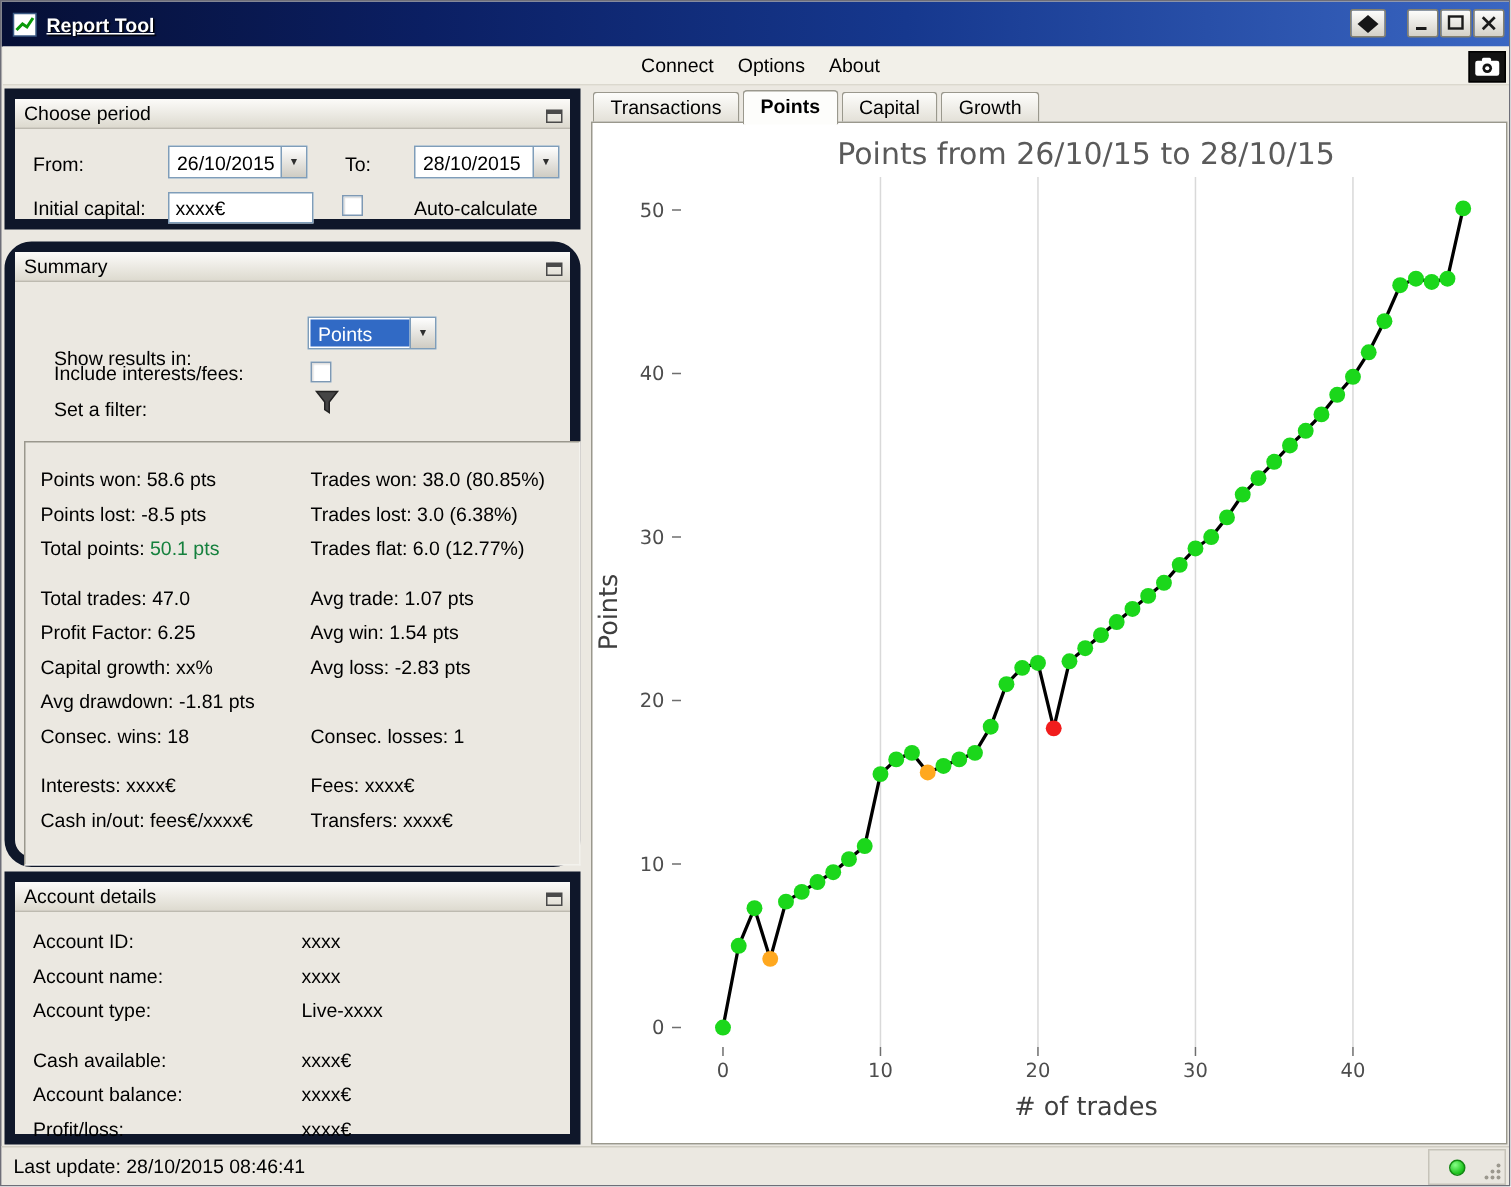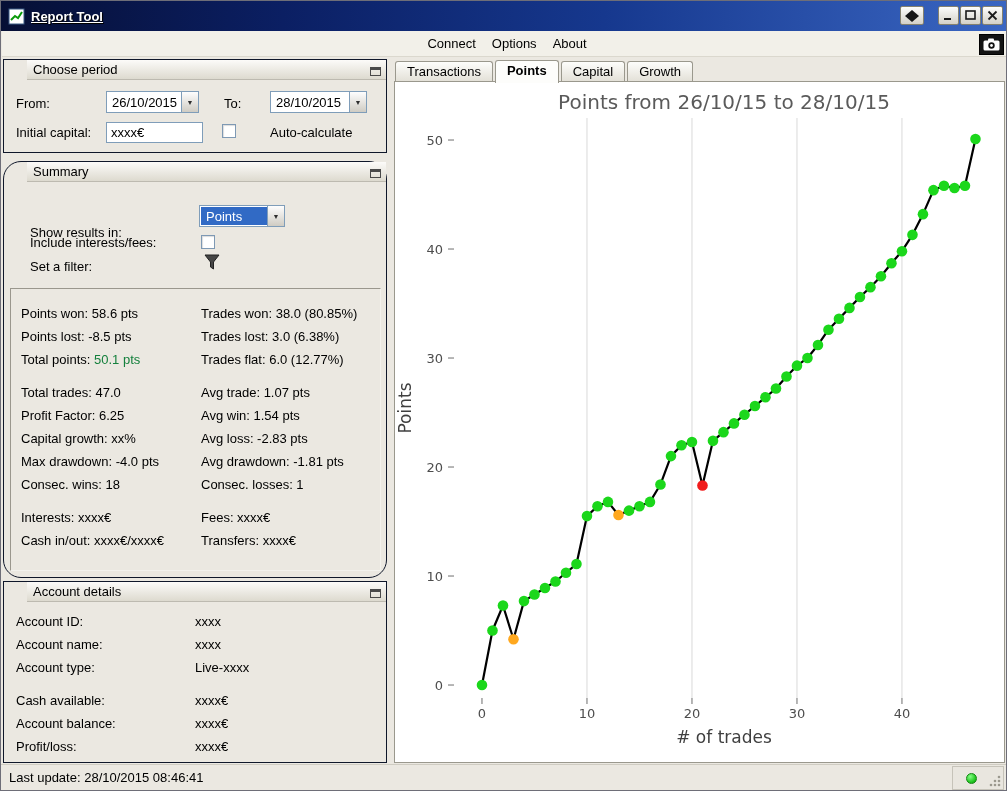--- a/index.html
+++ b/index.html
@@ -19,21 +19,21 @@
   .btn-min { left:937px; } .btn-max { left:959px; } .btn-close { left:981px; }
   .camera-btn { position:absolute; left:978px; top:33px; width:25px; height:21px; background:#131313;
     border:1px solid #000; display:flex; align-items:center; justify-content:center; cursor:pointer; z-index:5; }
 
   
   .menubar { position:absolute; left:1px; top:30px; width:1005px; height:26px; background:#f2f0e9;
     border-bottom:1px solid #dbd8ce; display:flex; align-items:center; padding-left:5px;justify-content:center; }
   .menu-item { padding:4px 8px; cursor:default; }
 
   
-  .panel { position:absolute; left:2px; width:384px; background:#ebe8e1; border:1px solid #0f172a;padding-left:23px; }
+  .panel { position:absolute; left:2px; width:384px; background:#ebe8e1; border:7px solid #0f172a; }
   .panel-header { height:20px; background:linear-gradient(#fcfbf9,#dddacf); border-bottom:1px solid #bdbab0;
     position:relative; line-height:19px; padding-left:6px; }
   .dock-btn { position:absolute; right:4px; top:3px; width:13px; height:13px; cursor:pointer; }
   #panel-period  { top:58px;  height:94px; }
   #panel-summary { top:160px; height:417px;border-radius:18px; }
   #panel-account { top:580px; height:182px; }
   .lbl { position:absolute; white-space:nowrap; }
 
   .combo { position:absolute; height:22px; background:#fff; border:1px solid #7f9db9; display:flex; align-items:stretch; }
   .combo-text { flex:1; padding:3px 0 0 5px; white-space:nowrap; overflow:hidden; }
@@ -195,35 +195,34 @@
           </div>
           <div class="stat-row">
             <div class="stat-cell">Profit Factor: 6.25</div>
             <div class="stat-cell">Avg win: 1.54 pts</div>
           </div>
           <div class="stat-row">
             <div class="stat-cell">Capital growth: xx%</div>
             <div class="stat-cell">Avg loss: -2.83 pts</div>
           </div>
           <div class="stat-row">
-            <div class="stat-cell">Max drawdown: -4.0 pts</div>
             <div class="stat-cell">Avg drawdown: -1.81 pts</div>
           </div>
           <div class="stat-row">
             <div class="stat-cell">Consec. wins: 18</div>
             <div class="stat-cell">Consec. losses: 1</div>
           </div>
         </div>
         <div class="stat-group">
           <div class="stat-row">
             <div class="stat-cell">Interests: xxxx€</div>
             <div class="stat-cell">Fees: xxxx€</div>
           </div>
           <div class="stat-row">
-            <div class="stat-cell">Cash in/out: xxxx€/xxxx€</div>
+            <div class="stat-cell">Cash in/out: fees€/xxxx€</div>
             <div class="stat-cell">Transfers: xxxx€</div>
           </div>
         </div>
       </div>
   </div>
 
   <div class="panel" id="panel-account">
     <div class="panel-header">
       <span>Account details</span>
       <span class="dock-btn">

